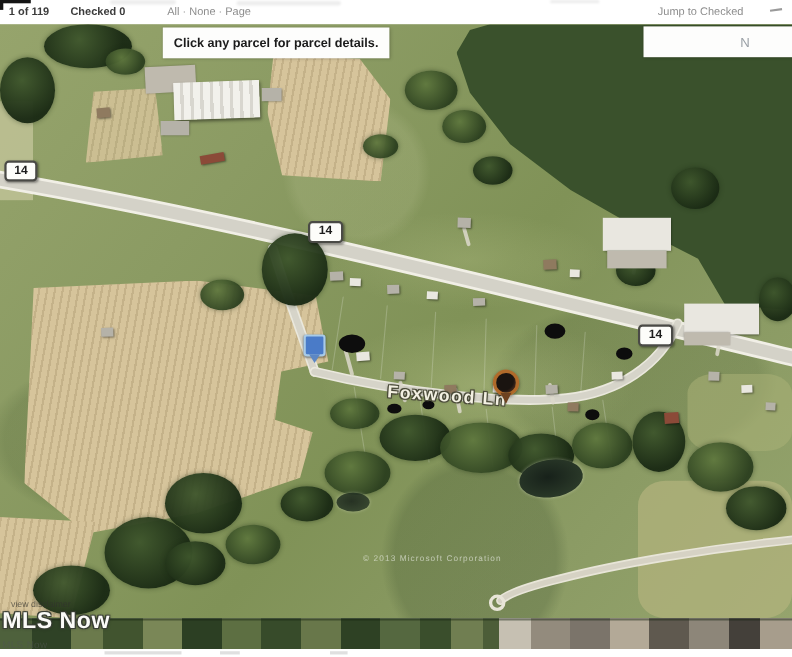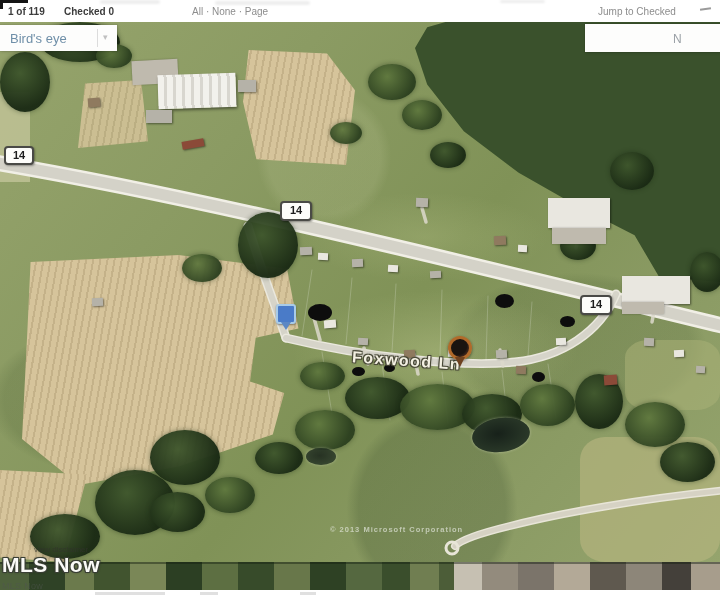--- a/index.html
+++ b/index.html
@@ -90,36 +90,36 @@
       #556840 48% 53%, #3a4e2c 53% 57%, #707e51 57% 61%, #4c5d38 61% 63%,
       #c6c0b2 63% 67%, #938b7d 67% 72%, #7b746a 72% 77%, #b3a997 77% 82%,
       #5f594f 82% 87%, #8d8679 87% 92%, #44403a 92% 96%, #a79d8c 96% 100%);}
   #bottom-white{left:0;top:590px;width:720px;height:7px;background:#fff;}
   .faint-dash{background:rgba(0,0,0,.12);filter:blur(.5px);}
 
   
   #mls-logo{left:2px;top:553px;font-size:21px;font-weight:bold;letter-spacing:.5px;color:#fbfbf8;
        text-shadow:-1px -1px 0 #3a3f35,1px -1px 0 #3a3f35,-1px 1px 0 #3a3f35,1px 1px 0 #3a3f35,0 0 3px #222;}
   #mls-small{left:2px;top:581px;font-size:9px;color:rgba(80,85,80,.55);letter-spacing:.3px;filter:blur(.3px);}
-  #disclaimer{left:10px;top:545px;font-size:8px;color:rgba(50,50,45,.7);filter:blur(.4px);margin-left:24px;}
+  #disclaimer{left:10px;top:545px;font-size:8px;color:rgba(50,50,45,.7);filter:blur(.4px);}
 </style>
 </head>
 <body>
 
 <div id="screen">
 
   <div class="abs" id="toolbar">
     <div class="abs corner-mark" style="left:0;top:0;width:28px;height:3px;"></div>
     <div class="abs corner-mark" style="left:0;top:2px;width:3px;height:7px;"></div>
     <div class="abs smudge" style="left:100px;top:0;width:60px;height:4px;"></div>
     <div class="abs smudge" style="left:215px;top:1px;width:95px;height:4px;"></div>
     <div class="abs smudge" style="left:500px;top:0;width:45px;height:3px;"></div>
     <span class="abs tb-text tb-dark" style="left:8px;">1 of 119</span>
     <span class="abs tb-text tb-dark" style="left:64px;">Checked 0</span>
-    <span class="abs tb-text tb-gray" style="left:152px;margin-left:40px;">All · None · Page</span>
+    <span class="abs tb-text tb-gray" style="left:152px;">All · None · Page</span>
     <span class="abs tb-text tb-gray" style="left:598px;">Jump to Checked</span>
     <div class="abs" style="left:700px;top:8px;width:11px;height:2px;background:#9a9a9a;transform:rotate(-8deg);"></div>
   </div>
 
   <div class="abs" id="map">
 
     <div class="abs field" style="left:243px;top:28px;width:112px;height:115px;clip-path:polygon(5% 0,75% 3%,100% 35%,92% 100%,12% 95%,0 45%);"></div>
     <div class="abs field" style="left:22px;top:233px;width:285px;height:230px;clip-path:polygon(3% 3%,55% 0,93% 6%,97% 32%,82% 36%,80% 55%,92% 60%,88% 78%,55% 92%,20% 100%,0 80%,2% 30%);"></div>
     <div class="abs field" style="left:0;top:448px;width:92px;height:92px;clip-path:polygon(0 0,95% 5%,70% 100%,0 95%);"></div>
     <div class="abs field" style="left:78px;top:58px;width:70px;height:68px;clip-path:polygon(10% 5%,90% 0,100% 90%,0 100%);opacity:.85;"></div>
@@ -245,29 +245,27 @@
 
     <div class="abs" id="blue-pin" style="left:276px;top:282px;">
       <div class="head"></div>
       <div class="tail"></div>
     </div>
     <div class="abs" id="orange-pin" style="left:448px;top:314px;">
       <div class="head"></div>
       <div class="tail"></div>
     </div>
 
-    <div class="abs" id="map-copyright" style="left:330px;top:503px;font-weight:bold;">© 2013 Microsoft Corporation</div>
-  </div>
-
-  <div class="abs white-box" id="birdseye-box">
-    <span class="abs" id="birdseye-label">Bird's eye</span>
-    <div class="abs" id="birdseye-divider"></div>
-    <span class="abs" id="birdseye-caret">▾</span>
-  </div>
-
+    <div class="abs" id="map-copyright" style="left:330px;top:481px;">© 2013 Microsoft Corporation</div>
+  </div>
+
+
+  <div class="abs white-box" id="tooltip-box">
+    <span>Click any parcel for parcel details.</span>
+  </div>
 
   <div class="abs white-box" id="north-box">
     <span class="abs" id="north-label">N</span>
   </div>
 
   <div class="abs" id="mosaic-strip"></div>
   <div class="abs" id="bottom-white">
     <div class="abs faint-dash" style="left:95px;top:2px;width:70px;height:3px;"></div>
     <div class="abs faint-dash" style="left:200px;top:2px;width:18px;height:3px;"></div>
     <div class="abs faint-dash" style="left:300px;top:2px;width:16px;height:3px;"></div>

